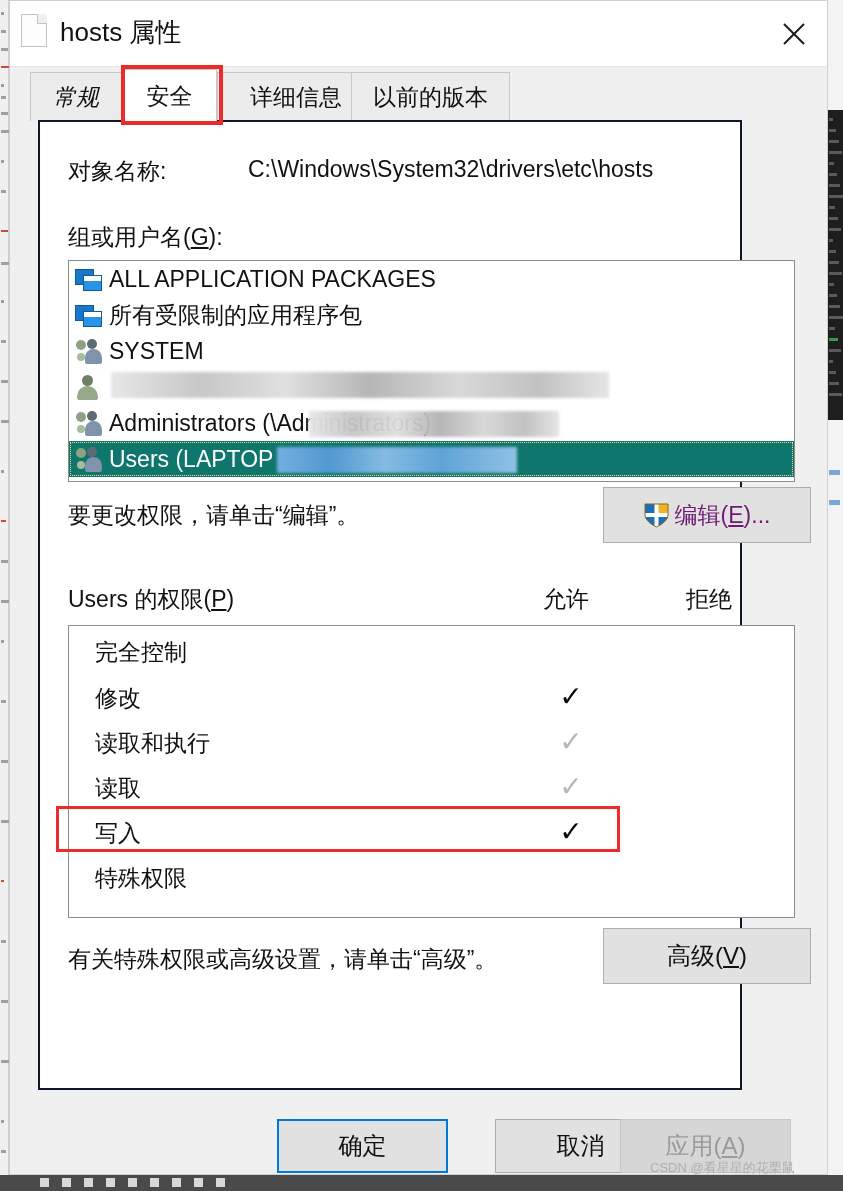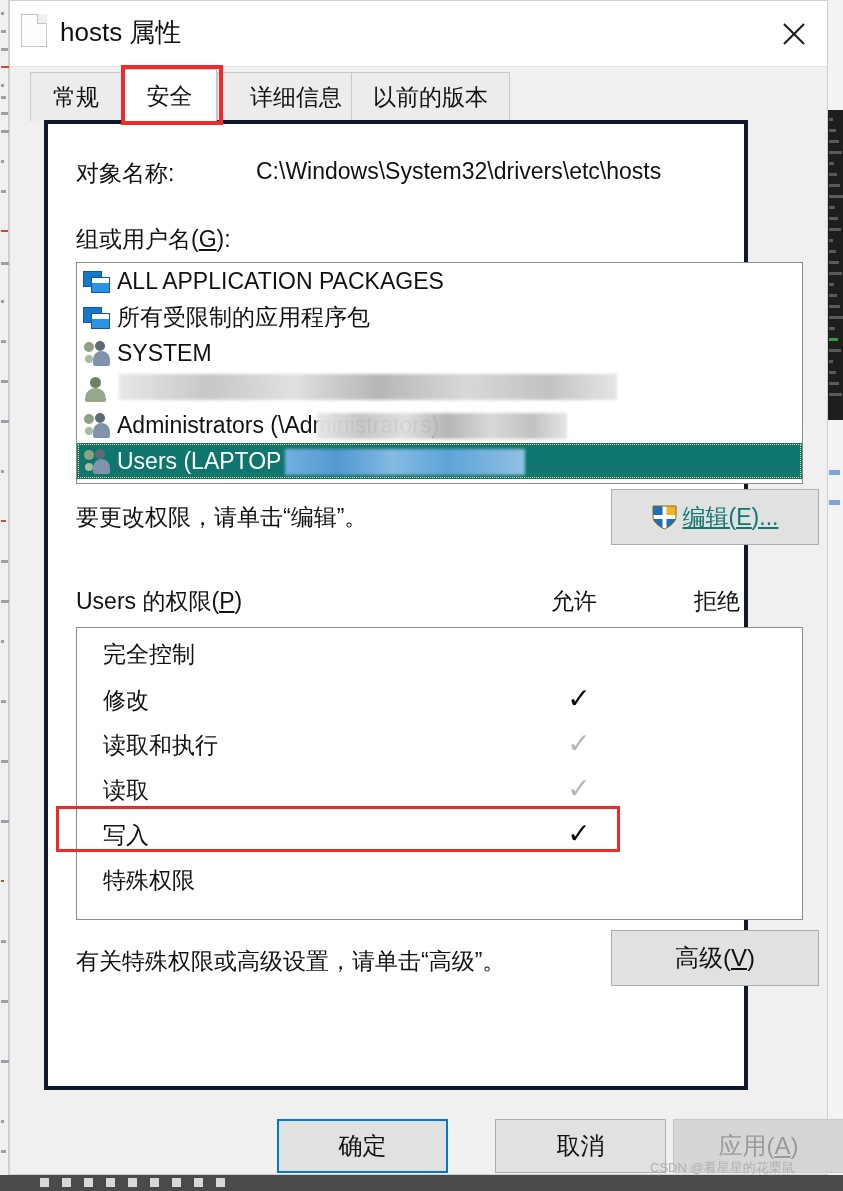--- a/index.html
+++ b/index.html
@@ -107,24 +107,24 @@
   #tab-highlight-box {
     position: absolute; left: 111px; top: 64px;
     width: 102px; height: 60px;
     border: 4px solid #ef2a2a;
     z-index: 9;
     pointer-events: none;
   }
 
   
   #tabpage {
-    position: absolute; left: 34px; top: 119px;
+    position: absolute; left: 28px; top: 119px;
     width: 704px; height: 970px;
     background: #ffffff;
-    border: 4px solid #0f172a;
+    border: 2px solid #0f172a;
   }
 
   .lbl {
     position: absolute; font-size: 23px; color: #111; white-space: nowrap;
   }
   .lbl u { text-decoration: underline; }
 
   #object-name-label { left: 28px; top: 34px; }
   #object-name-value { left: 208px; top: 34px; }
   #groups-label { left: 28px; top: 100px; }
@@ -210,21 +210,21 @@
       rgba(150,196,234,.96) 100%);
   }
 
   
   #edit-hint { left: 28px; top: 378px; }
   #edit-button {
     position: absolute; left: 563px; top: 365px;
     width: 208px; height: 56px;
     background: #e1e1e1; border: 1px solid #adadad;
     display: flex; align-items: center; justify-content: center;
-    gap: 6px; font-size: 23px; color: #0f766e; cursor: pointer; text-decoration: underline;
+    gap: 6px; font-size: 23px; color: #701a75; cursor: pointer;
   }
   .uac-shield {
     position: relative; width: 25px; height: 26px; flex: 0 0 25px;
   }
   .uac-shield svg { display: block; }
 
   
   #perm-label { left: 28px; top: 462px; }
   #allow-header { left: 503px; top: 462px; }
   #deny-header  { left: 646px; top: 462px; }
@@ -278,21 +278,21 @@
   
   .dlg-button {
     position: absolute; top: 1118px;
     width: 171px; height: 54px;
     background: #e1e1e1; border: 1px solid #adadad;
     display: flex; align-items: center; justify-content: center;
     font-size: 24px; color: #111; cursor: pointer;
   }
   #ok-button     { left: 267px; border: 2px solid #0078d7; }
   #cancel-button { left: 456px; margin-left: 29px; }
-  #apply-button  { left: 663px; background: #d6d6d6; color: #9a9a9a; border-color: #c6c6c6; cursor: default; }
+  #apply-button  { left: 610px; background: #d6d6d6; color: #9a9a9a; border-color: #c6c6c6; cursor: default; }
 
   #watermark {
     position: absolute; left: 640px; top: 1158px;
     font-size: 13px; color: #b0b0b0; white-space: nowrap;
   }
 </style>
 </head>
 <body>
 
 <div id="bg-left-strip">
@@ -377,21 +377,21 @@
     <div id="window-title">hosts 属性</div>
     <div id="close-button">
       <svg width="30" height="30" viewBox="0 0 30 30" aria-hidden="true">
         <line x1="5" y1="5" x2="25" y2="25" stroke="#1a1a1a" stroke-width="2"></line>
         <line x1="25" y1="5" x2="5" y2="25" stroke="#1a1a1a" stroke-width="2"></line>
       </svg>
     </div>
   </div>
 
   <div id="tabstrip">
-    <div class="tab" style="left:0px;width:92px;">常规</div>
+    <div class="tab" style="left:0px;width:92px;font-style:italic;">常规</div>
     <div class="tab active" style="left:92px;width:95px;">安全</div>
     <div class="tab" style="left:187px;width:158px;">详细信息</div>
     <div class="tab" style="left:321px;width:159px;">以前的版本</div>
   </div>
   <div id="tab-highlight-box"></div>
 
   <div id="tabpage">
 
     <div class="lbl" id="object-name-label">对象名称:</div>
     <div class="lbl" id="object-name-value">C:\Windows\System32\drivers\etc\hosts</div>

